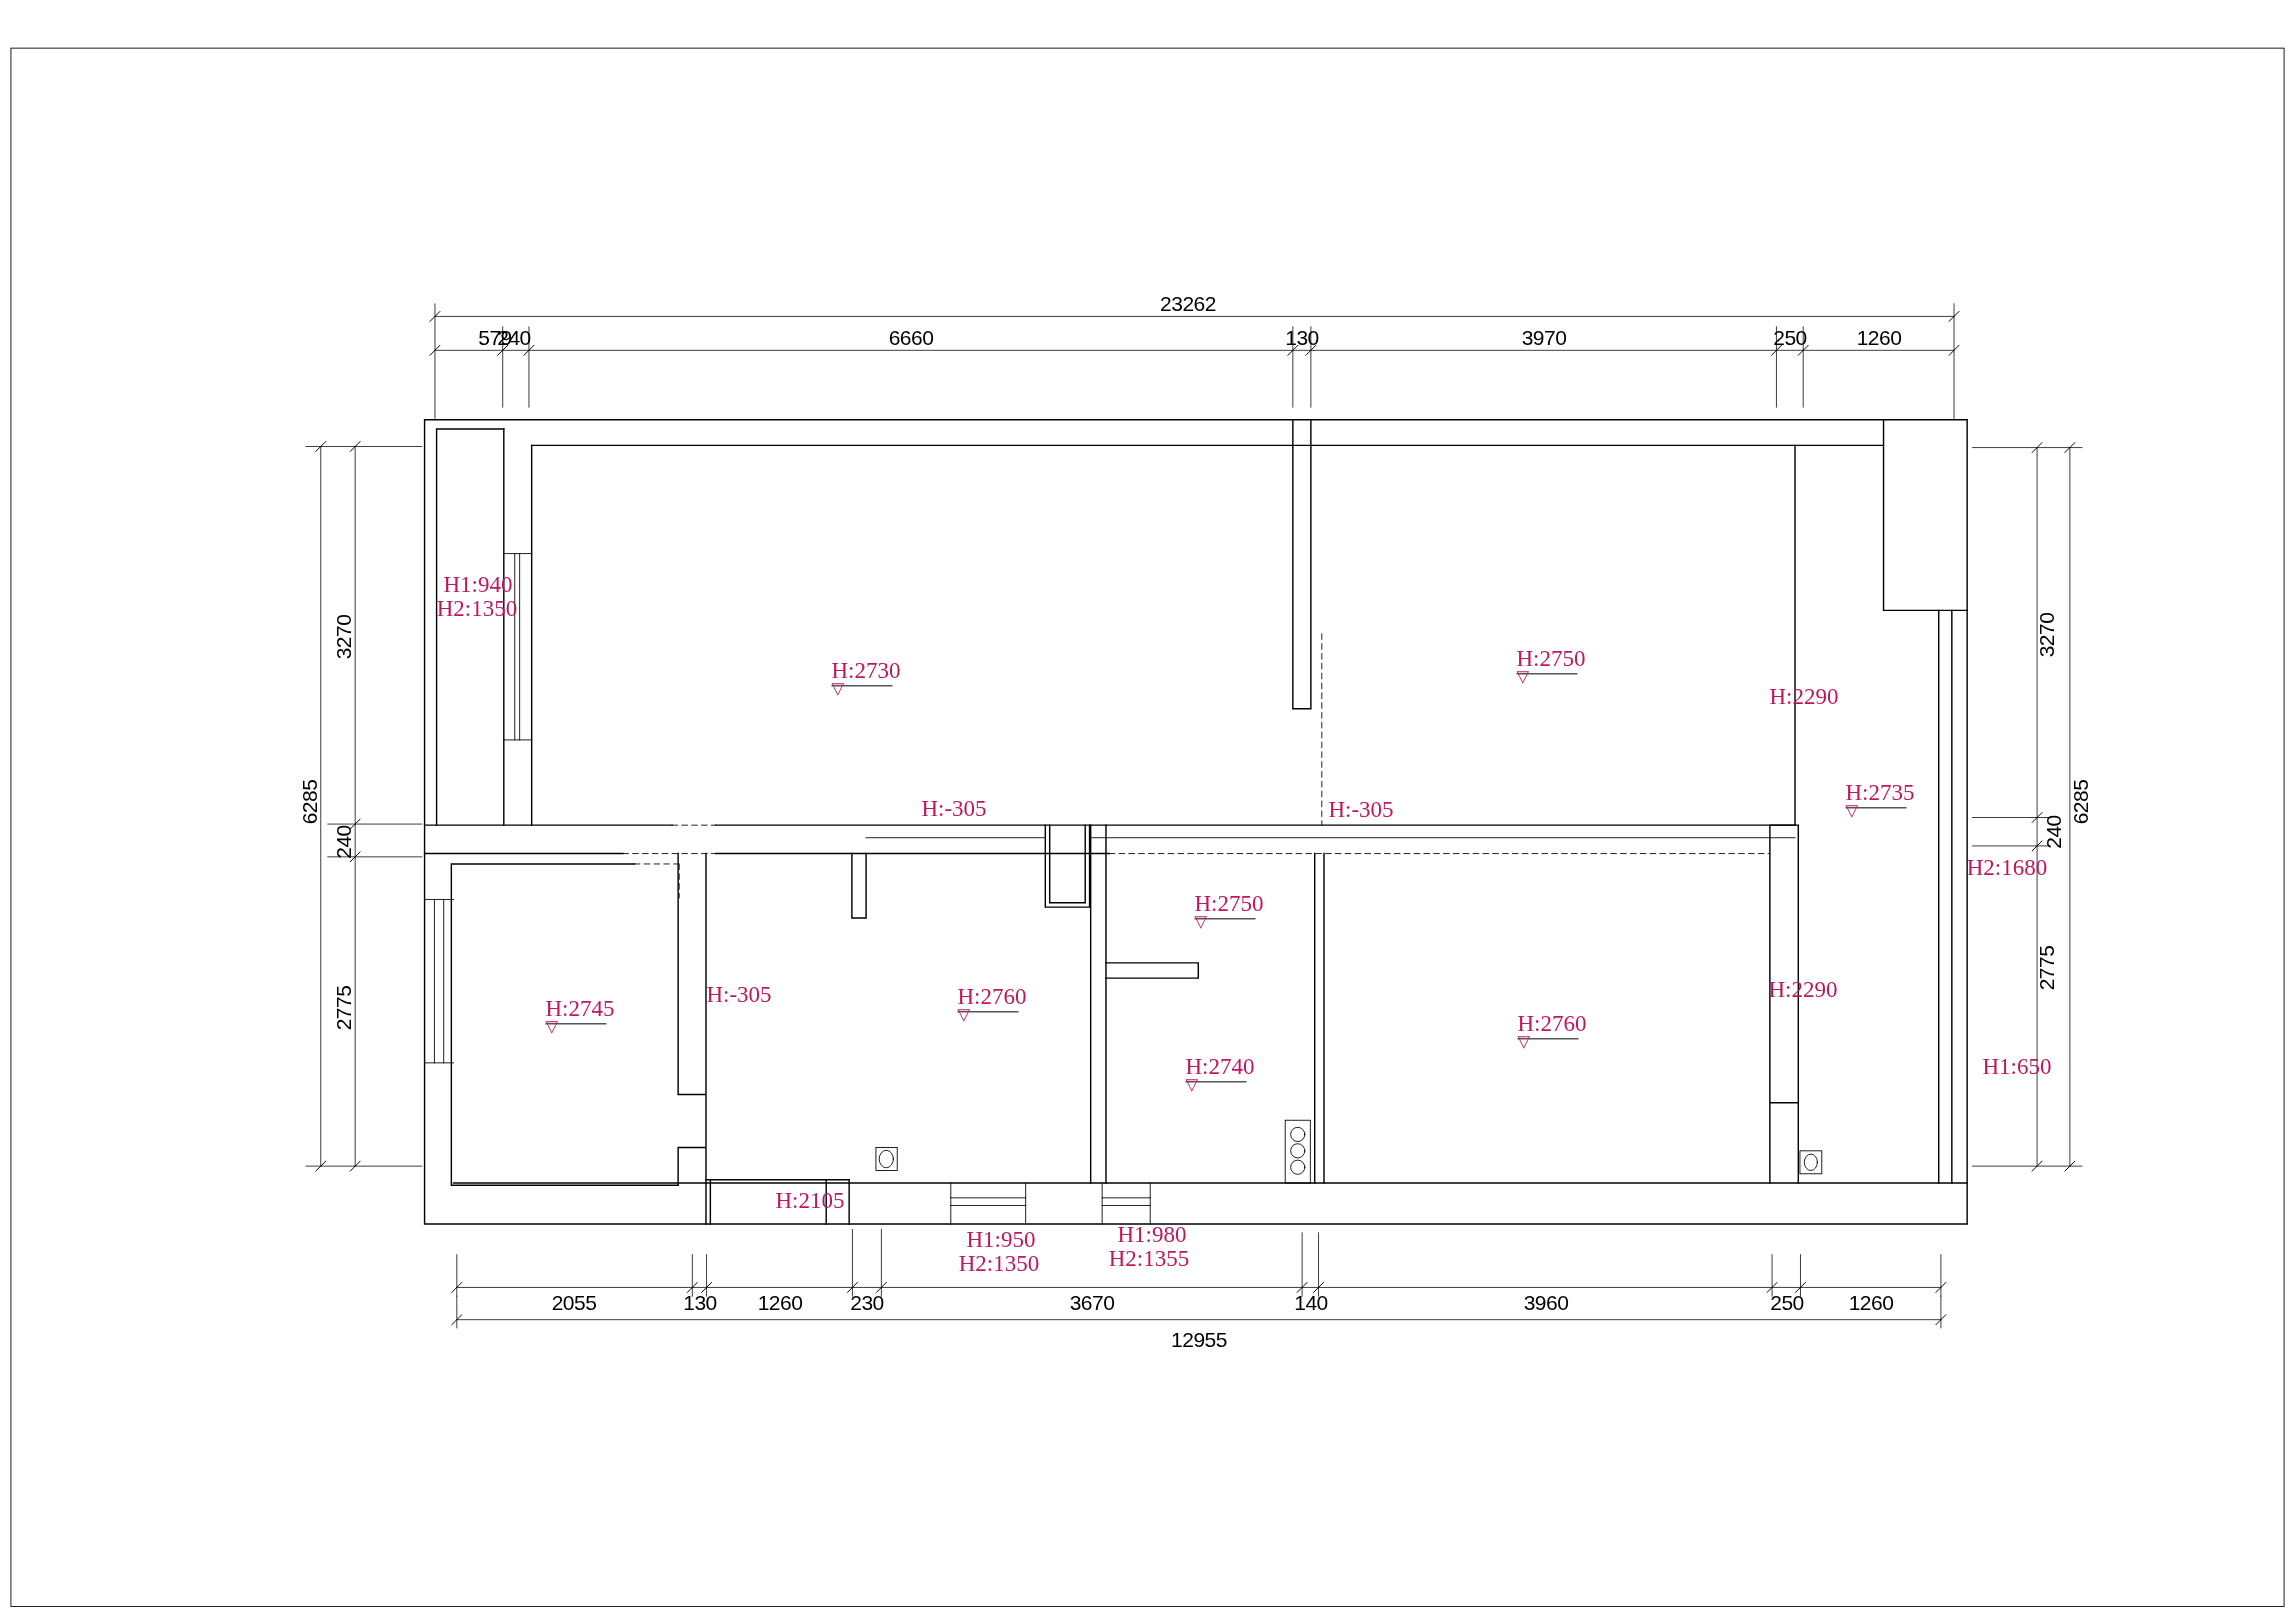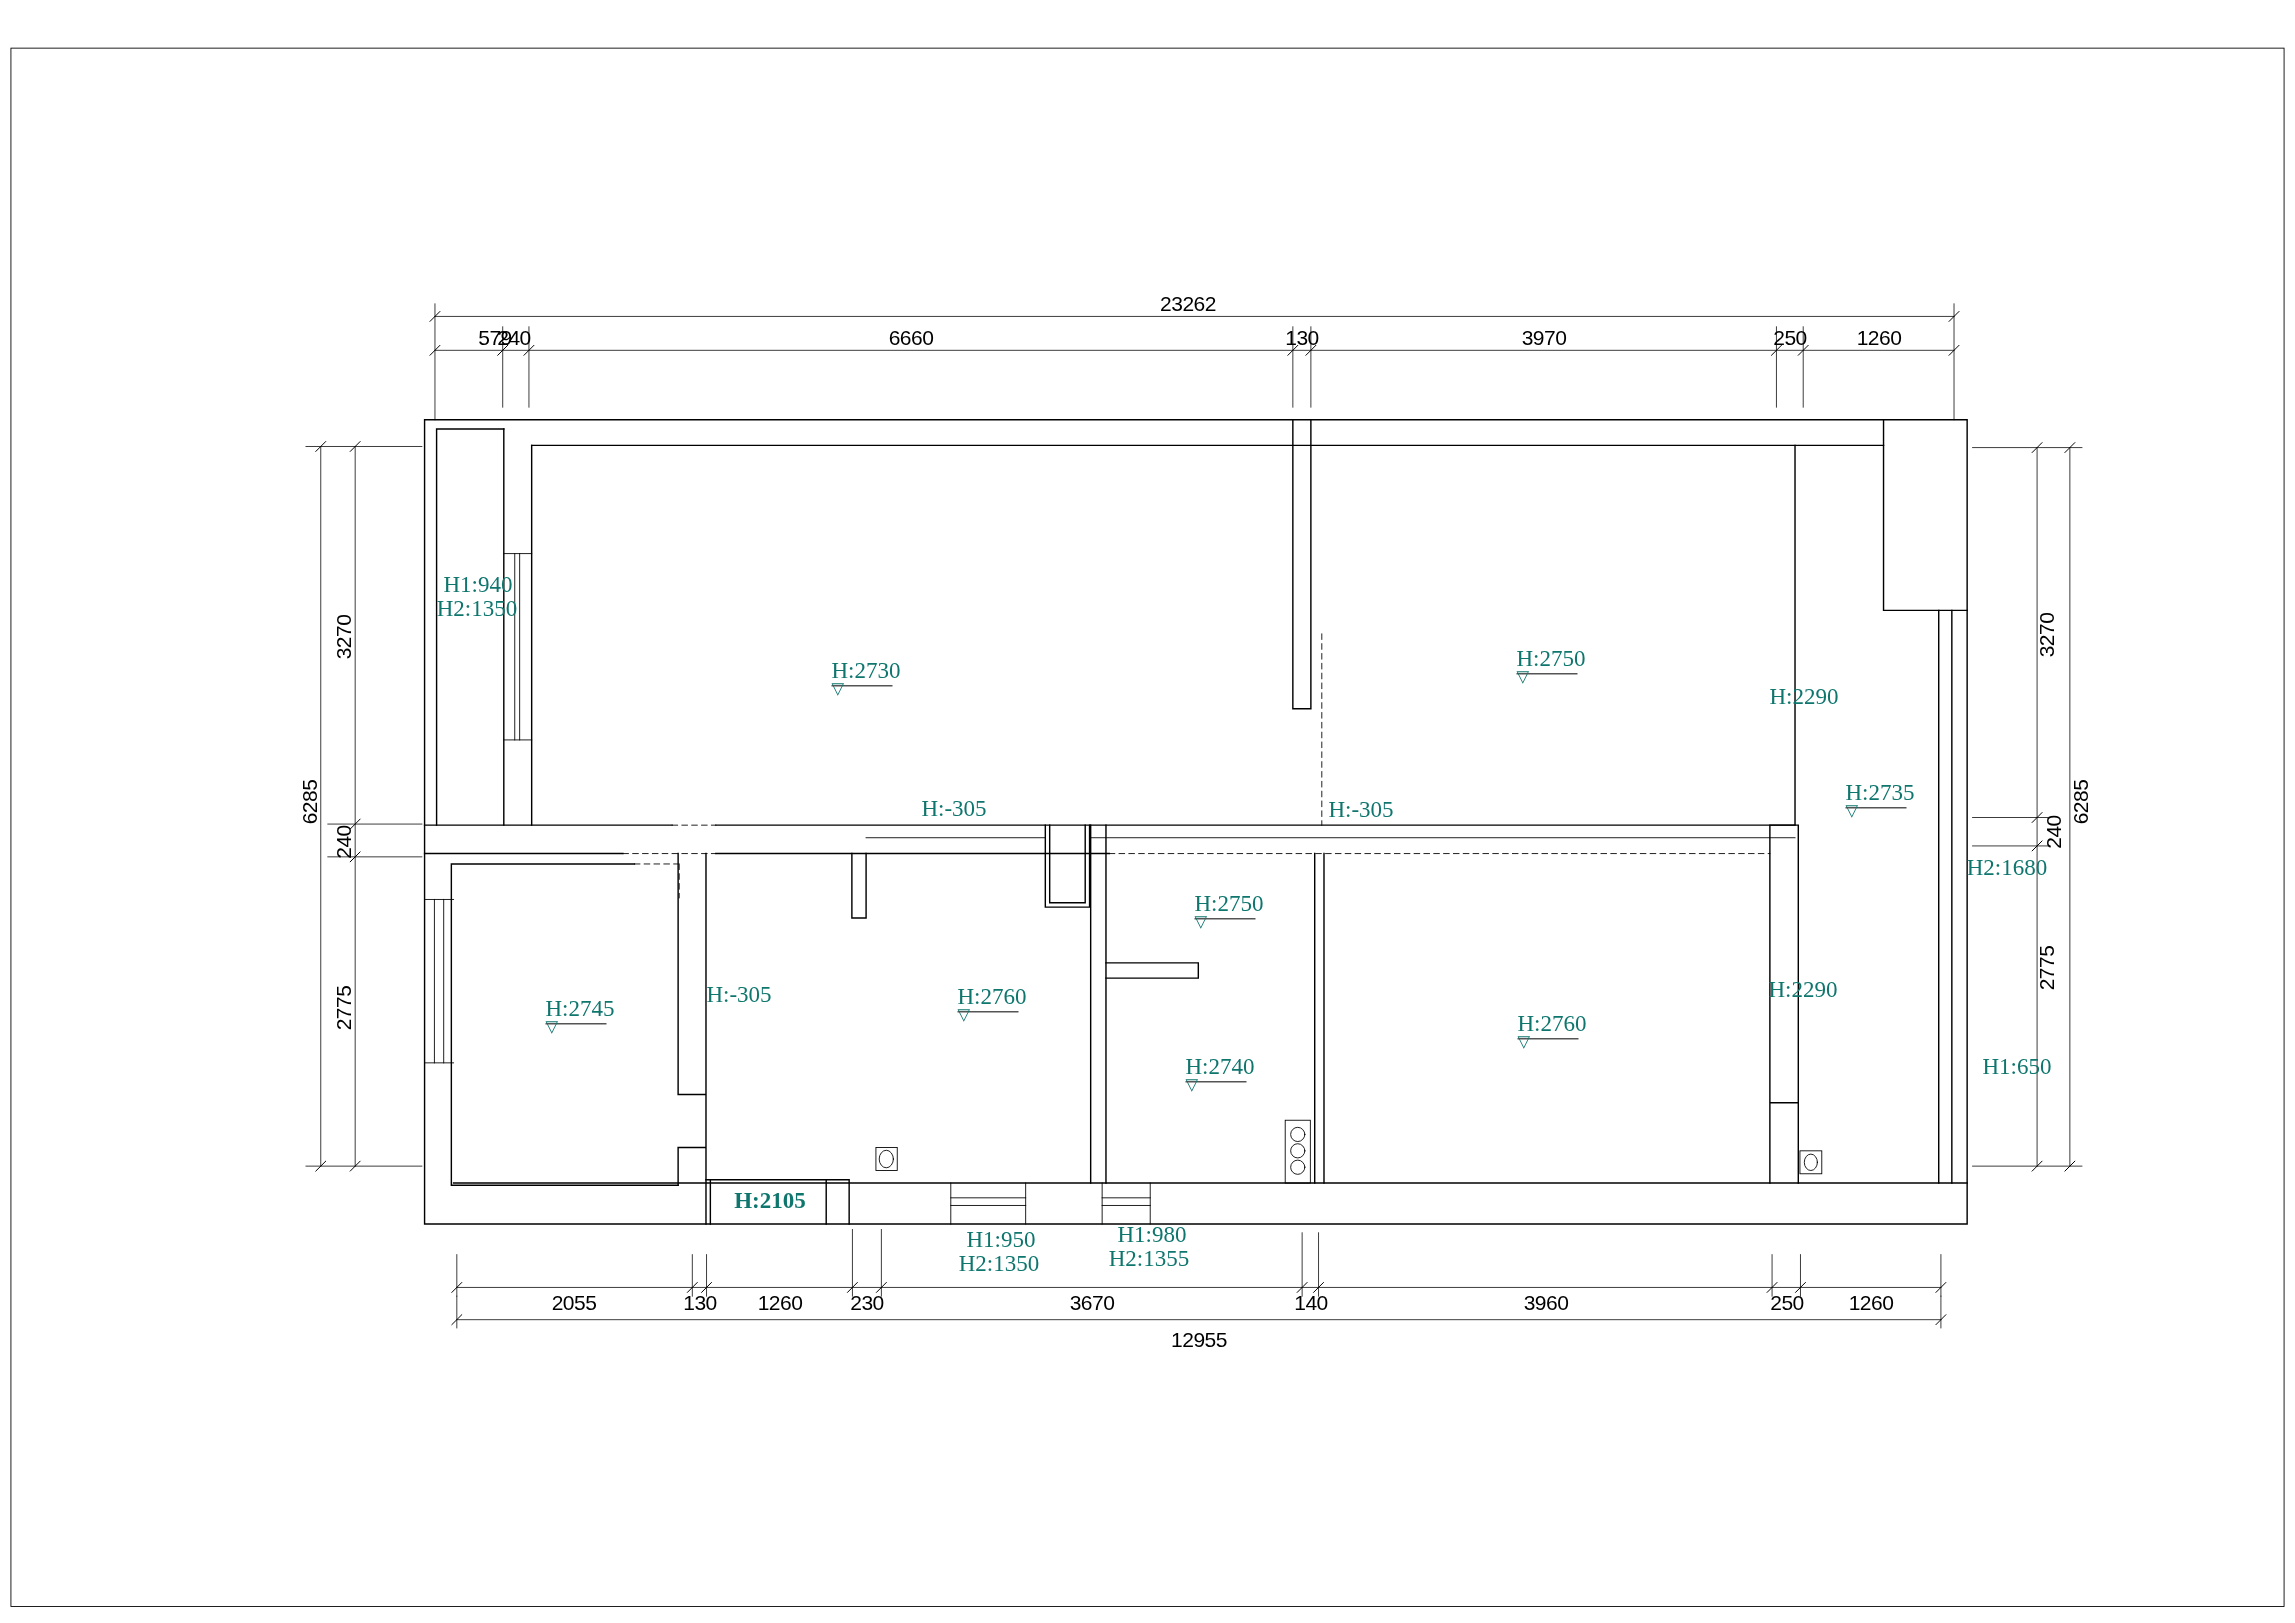--- a/index.html
+++ b/index.html
@@ -1,21 +1,21 @@
 <!DOCTYPE html>
 <html style="font-size:8.7px"><head>
 <meta charset="utf-8">
 <style>
   html,body{margin:0;padding:0;background:#fff;}
   body{width:2295px;height:1623px;position:relative;overflow:hidden;
        font-family:"Liberation Serif", serif;}
   #plan-stage{position:absolute;left:0;top:0;width:2295px;height:1623px;}
   #plan-svg{position:absolute;left:0;top:0;}
   .lab{position:absolute;transform:translate(-50%,-50%);
-       font-family:"Liberation Serif", serif;font-size:23px;color:#0f766e;
+       font-family:"Liberation Serif", serif;font-size:23px;color:#be185d;
        display:flex;flex-direction:column;align-items:flex-start;
        white-space:nowrap;line-height:1.05;}
   .lab .t{display:block;}
   .lab .u{display:block;width:61px;border-top:1.4px solid #000;
           position:relative;margin-top:2.2px;}
   .lab .u .tri{position:absolute;left:0px;top:-5.5px;font-size:16.4px;
                font-style:normal;line-height:1;font-family:"DejaVu Sans",sans-serif;}
   .dim{position:absolute;transform:translate(-50%,-50%);
        font-family:"Liberation Sans", sans-serif;font-size:21px;
        letter-spacing:-0.5px;color:#000;white-space:nowrap;}
@@ -199,21 +199,21 @@
       </div>
       <div class="lab" style="left: 1552px; top: 1026px;">
         <span class="t">H:2760</span>
         <span class="u">
           <i class="tri">▽</i>
         </span>
       </div>
       <div class="lab" style="left: 1803px; top: 990px;">
         <span class="t">H:2290</span>
       </div>
-      <div class="lab" style="left: 770px; top: 1201px; font-weight: bold;">
+      <div class="lab" style="left: 810px; top: 1201px;">
         <span class="t">H:2105</span>
       </div>
       <div class="lab" style="left: 1001px; top: 1240px; font-family: Liberation Serif, serif;">
         <span class="t">H1:950</span>
       </div>
       <div class="lab" style="left: 999px; top: 1264px;">
         <span class="t">H2:1350</span>
       </div>
       <div class="lab" style="left: 1152px; top: 1235px;">
         <span class="t">H1:980</span>

